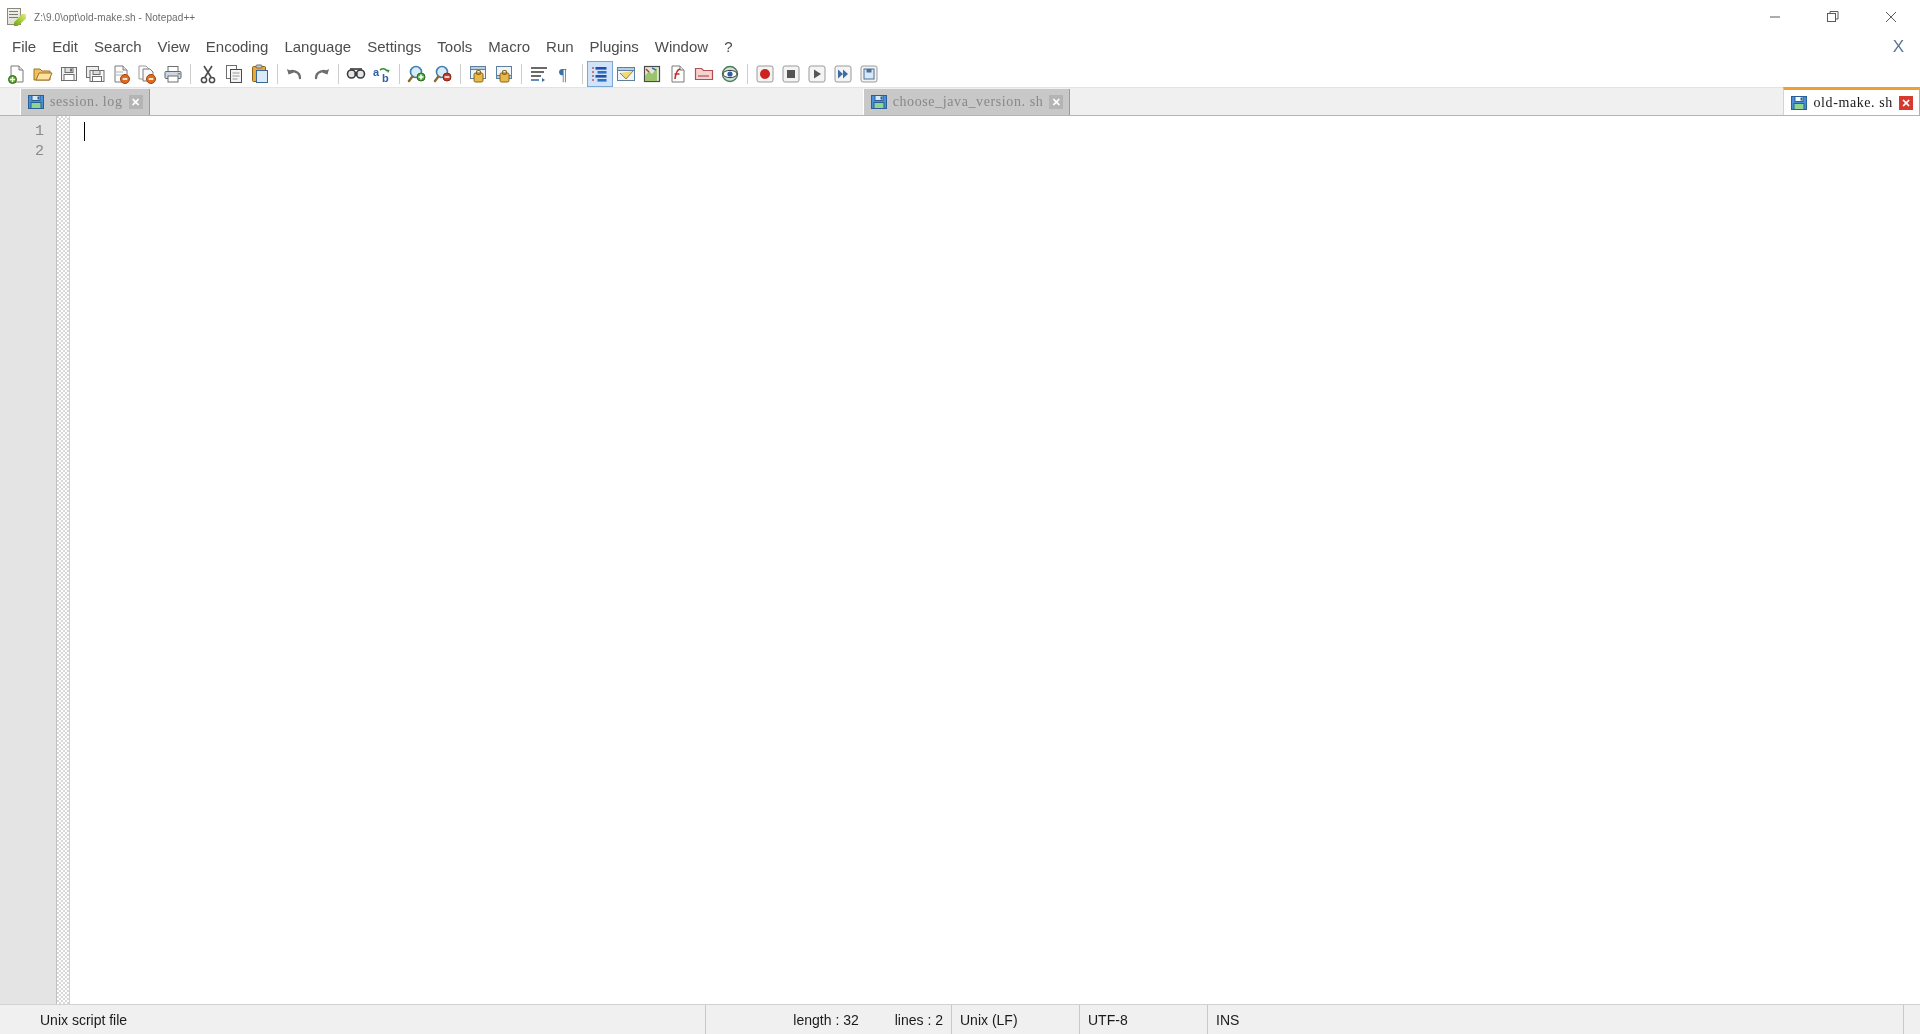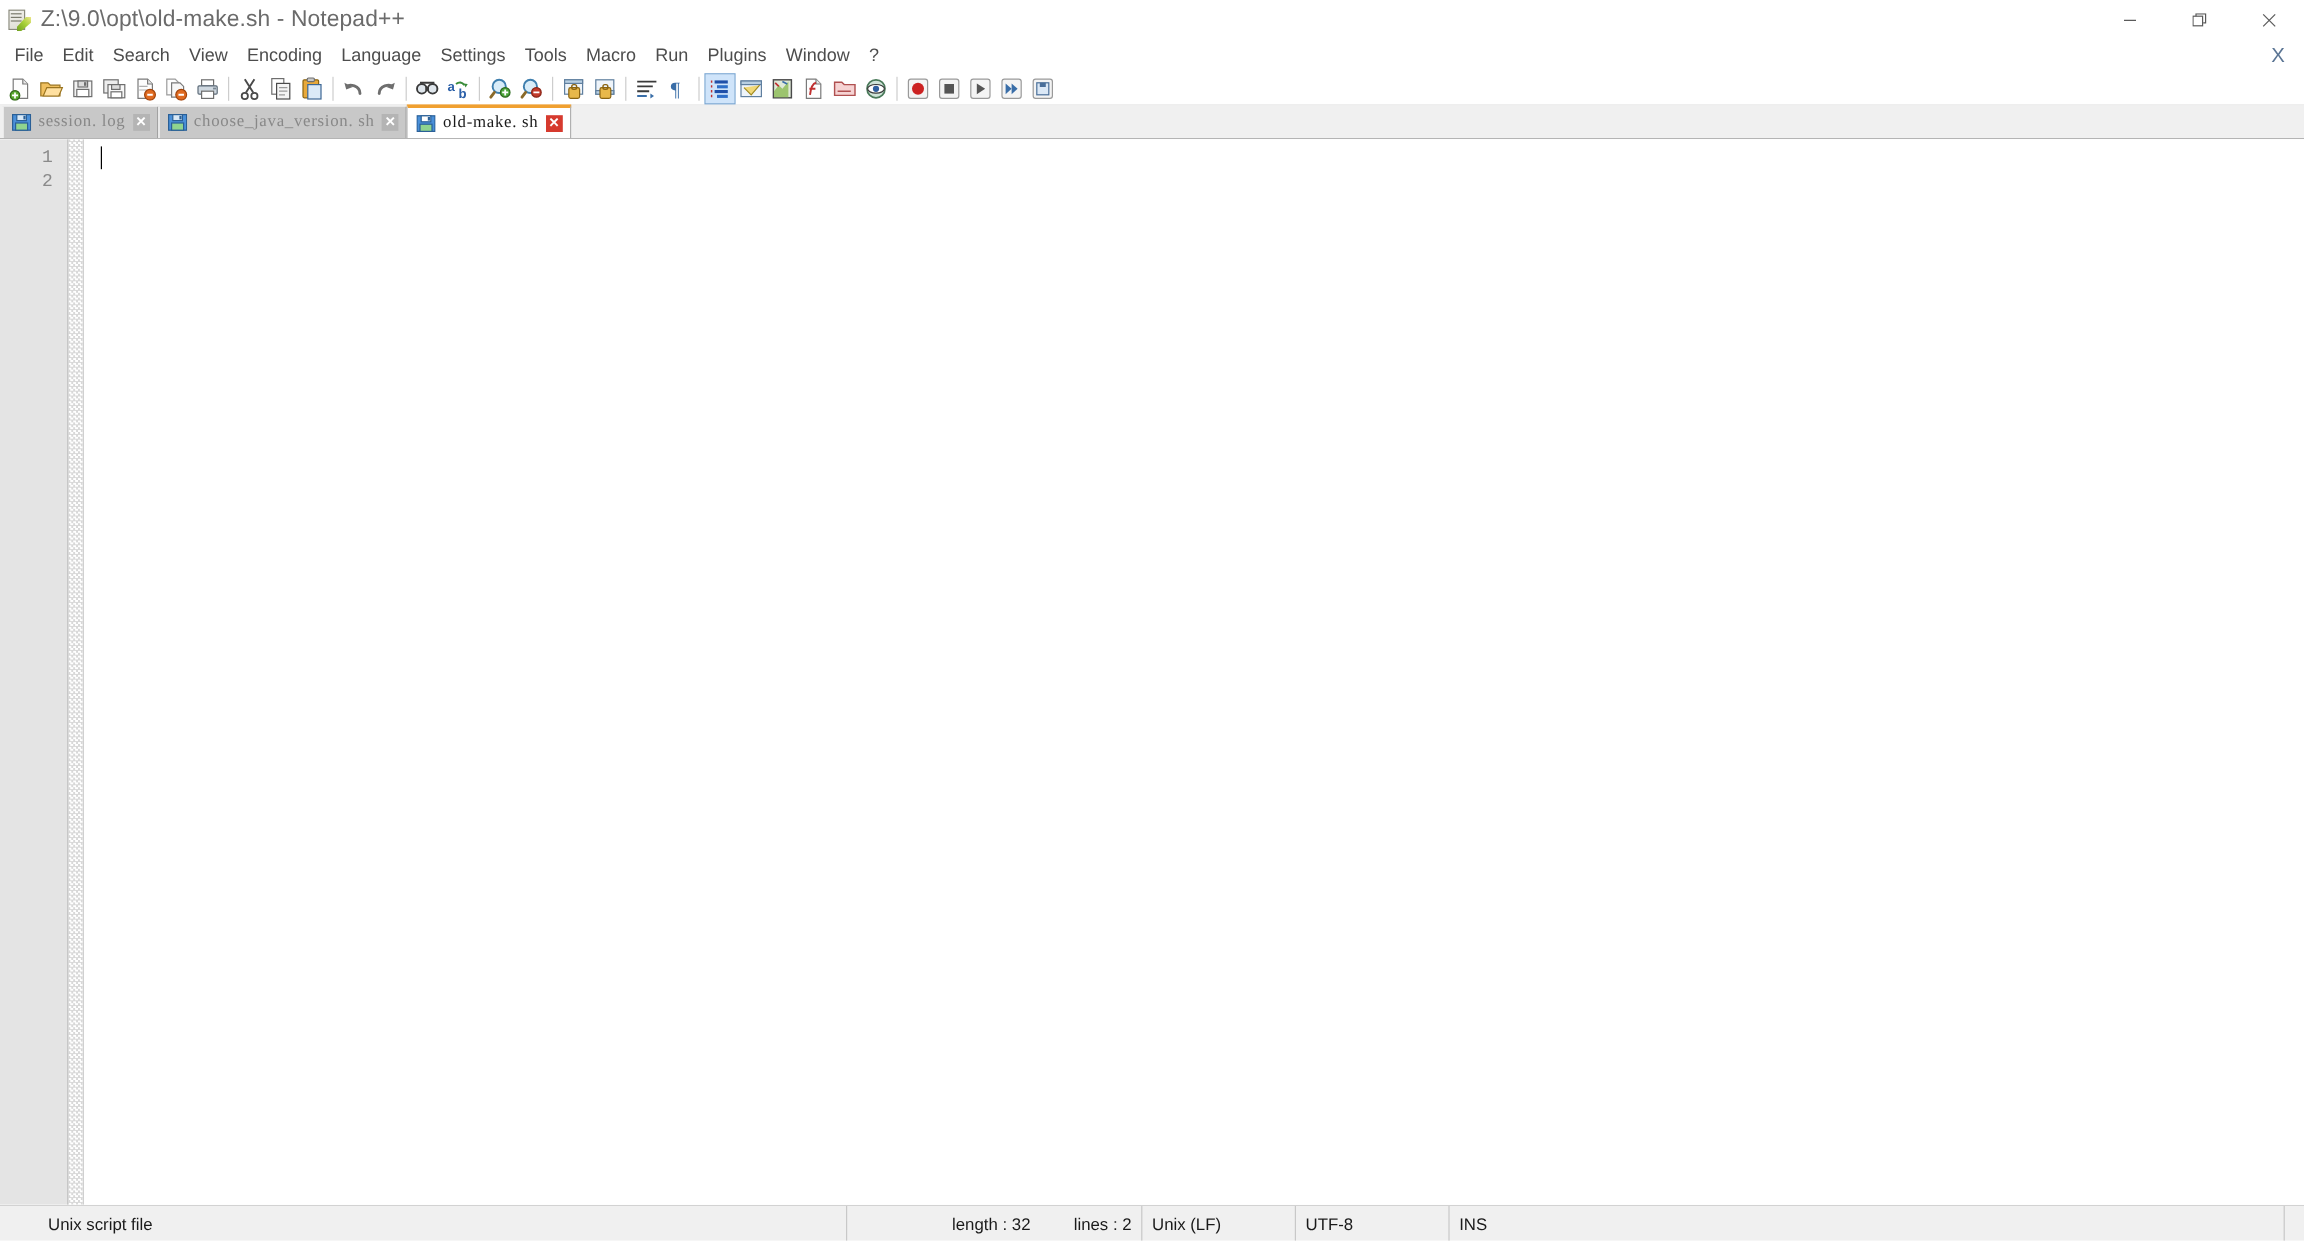--- a/index.html
+++ b/index.html
@@ -44,21 +44,21 @@
     box-shadow: 0 3px 0 #7b7b6d, 0 6px 0 #7b7b6d;
   }
   .ti-pencil {
     position: absolute; right: 0px; bottom: 1px;
     width: 12px; height: 12px;
     background: linear-gradient(45deg,#6f9f1f 0%,#a8d13a 55%,#f0e68c 100%);
     transform: rotate(0deg);
     clip-path: polygon(100% 0%, 100% 40%, 30% 100%, 0% 100%, 0% 70%, 65% 0%);
   }
   .title-text {
-    font-size: 19px;
+    font-size: 10px;
     color: #6b6b6b;
     letter-spacing: .1px;
     white-space: nowrap;
     text-align: right;
   }
   .win-buttons {
     position: absolute; right: 0; top: 0;
     height: 34px; display: flex;
   }
   .win-btn {
@@ -114,23 +114,24 @@
     margin: 0 4px;
     flex: 0 0 1px;
   }
   .tb-btn svg { display: block; }
 
   
   .tabbar {
     height: 16px; flex: 0 0 28px;
     display: flex; align-items: flex-end;
     background: #f0f0f0;
-    padding-left: 2px;
+    padding-left: 20px;
     border-bottom: 1px solid #b4b4b4;
     position: relative;
+    justify-content: space-between;
   }
   .tab {
     height: 26px;
     display: flex; align-items: center;
     padding: 0 6px 0 7px;
     background: #c8c8c8;
     border-left: 1px solid #ffffff;
     border-right: 1px solid #9a9a9a;
     position: relative;
     gap: 6px;

